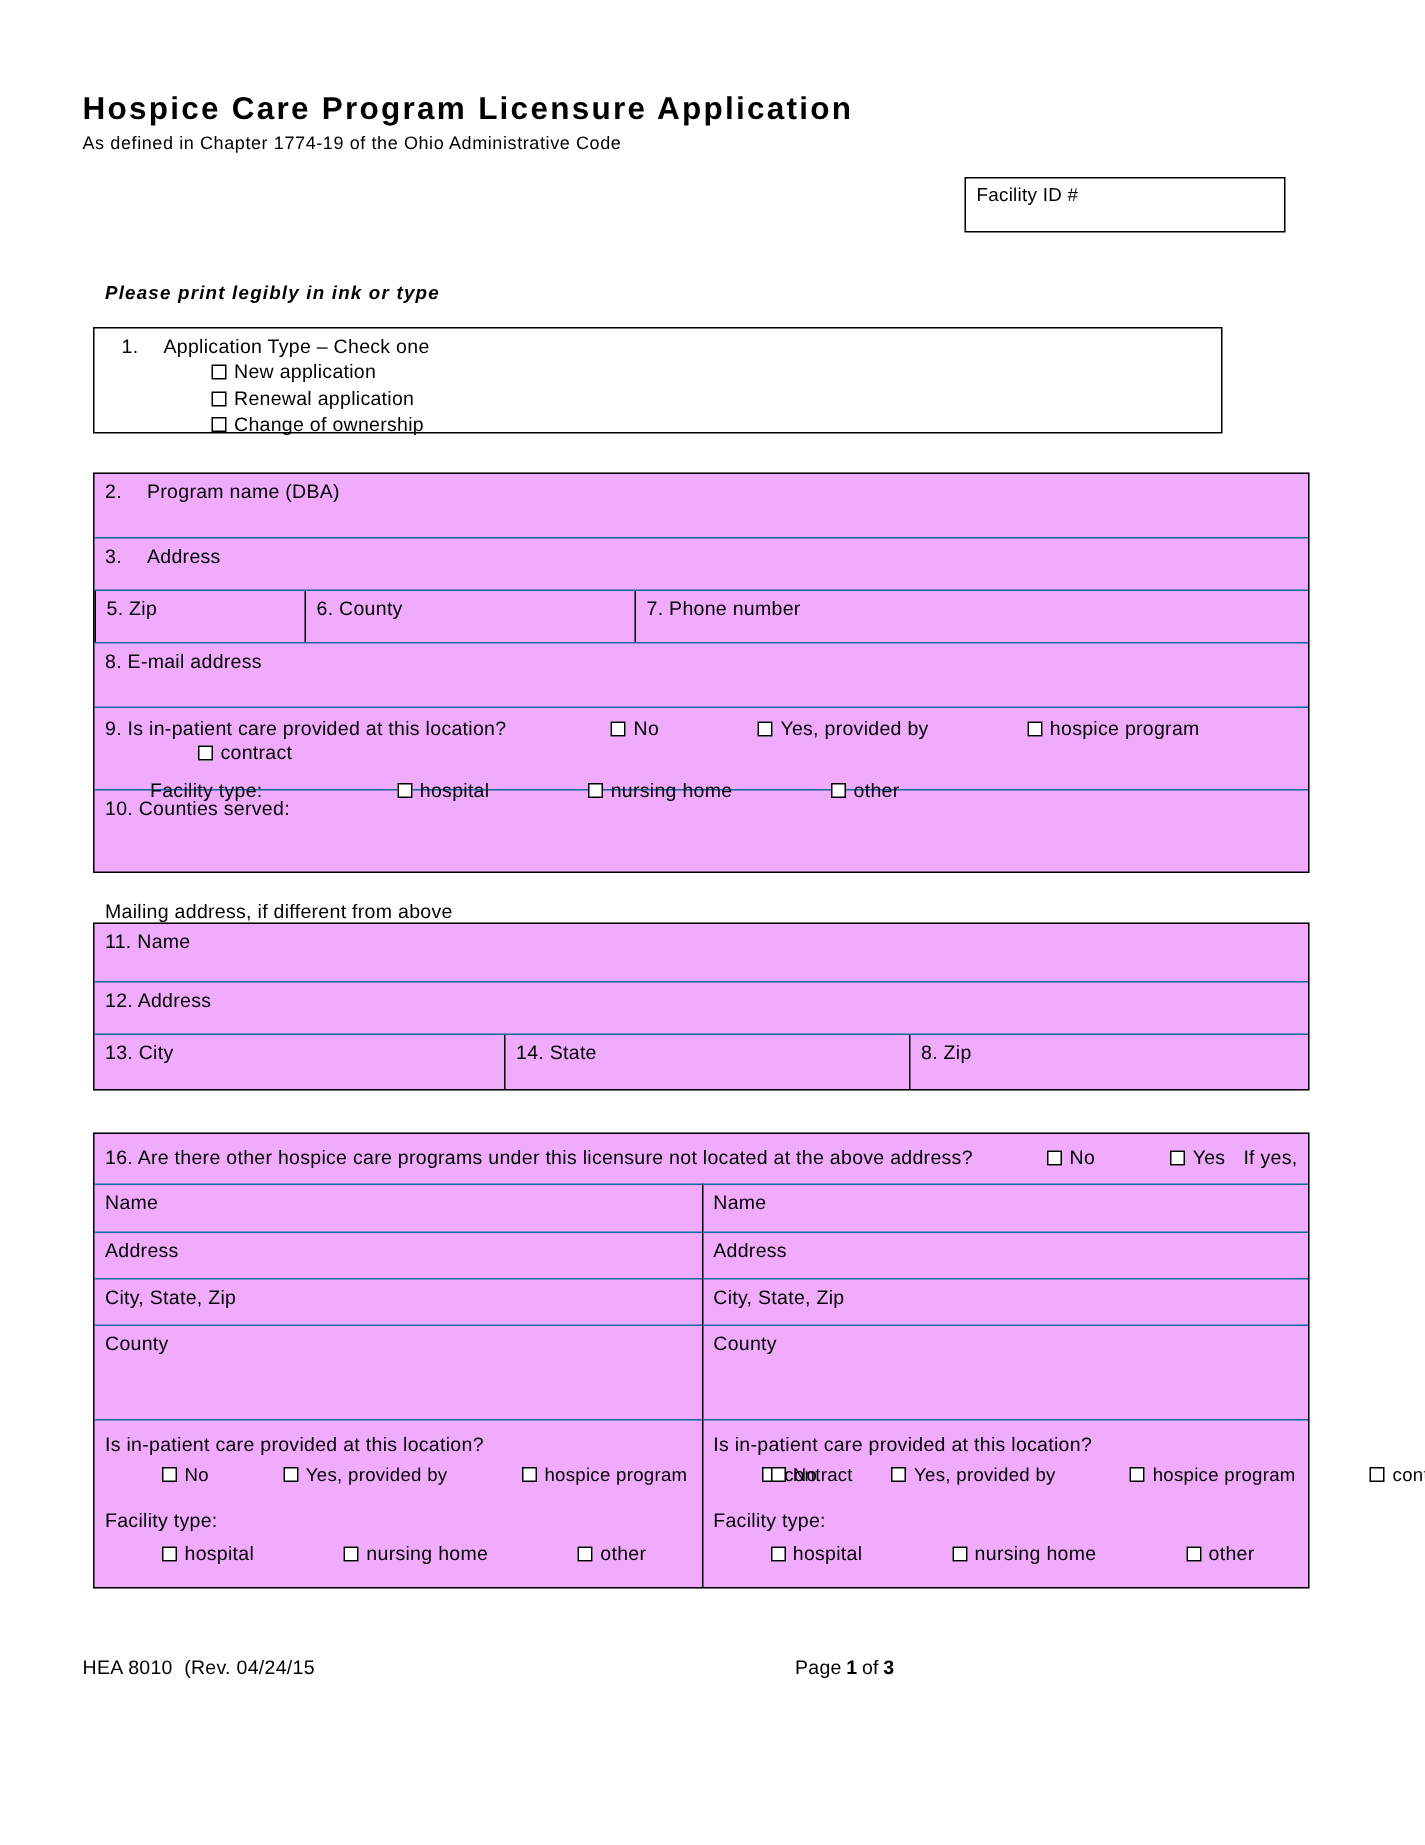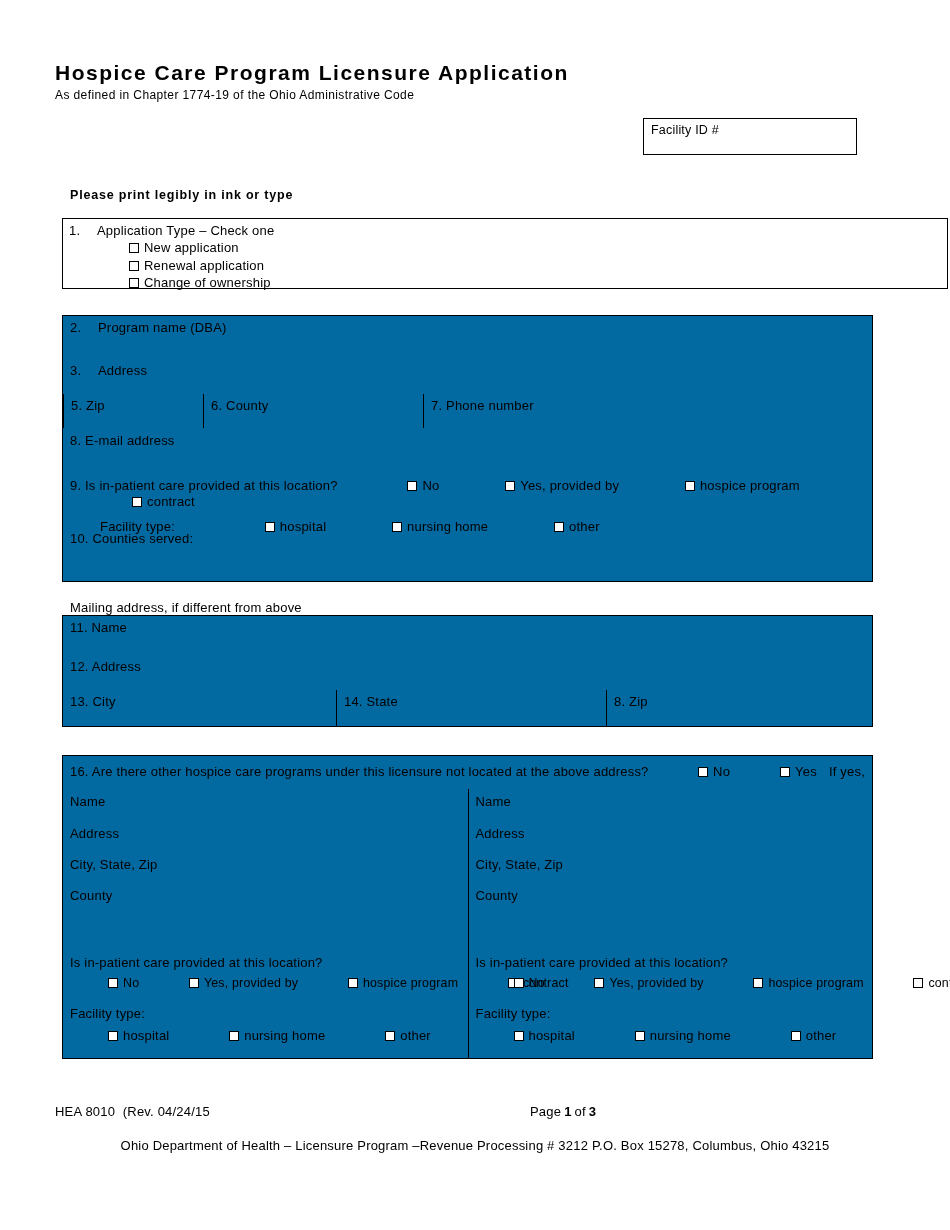--- a/index.html
+++ b/index.html
@@ -19,28 +19,28 @@
   .abs { position: absolute; }
 
   .title { left: 55px; top: 60px; font-size: 21px; font-weight: bold; letter-spacing: 1.5px; }
   .subtitle { left: 55px; top: 88px; font-size: 12px; letter-spacing: 0.4px; }
 
   .facility-box {
     left: 643px; top: 118px; width: 214px; height: 37px;
     border: 1.5px solid #000; padding: 4px 7px; font-size: 12.5px;
   }
 
-  .print-note { left: 70px; top: 188px; font-weight: bold; font-size: 12.5px; letter-spacing: 0.8px; }
+  .print-note { left: 70px; top: 188px; font-weight: bold; font-size: 12.5px; letter-spacing: 0.8px; font-style: italic; }
 
   .box { border: 1.5px solid #000; }
-  .section1 { left: 62px; top: 218px; width: 886px; height: 71px; padding: 4px 6px; }
+  .section1 { left: 62px; top: 218px; width: 753px; height: 71px; padding: 4px 18px; }
   .num { display: inline-block; width: 28px; }
   .option { margin-left: 60px; margin-top: 1px; }
 
-  .ftable { position: absolute; left: 62px; width: 811px; border: 1.5px solid #000; background: #0369a1; }
+  .ftable { position: absolute; left: 62px; width: 811px; border: 1.5px solid #000; background: #f0abfc; }
   .frow { border-top: 1px solid #0369a1; padding: 4px 7px; }
   .frow.first { border-top: none; }
   .cols { display: flex; padding: 0; }
   .cell { border-left: 1px solid #000; padding: 4px 7px; height: 100%; }
   .cell.firstc { border-left: none; }
 
   .t1 { top: 315px; }
   .t2 { top: 615px; }
   .t3 { top: 755px; }
 
@@ -225,15 +225,14 @@
         </div>
       </div>
 
     </div>
   </div>
 
   <div class="abs footer-left">HEA 8010  (Rev. 04/24/15</div>
   <div class="abs footer-page">
     <span>Page</span><span class="b">1</span><span>of</span><span class="b">3</span>
   </div>
-  <div class="abs org-line">Ohio Department of Health – Licensure Program –Revenue Processing # 3212 P.O. Box 15278, Columbus, Ohio 43215</div>
 
 </div>
 
 </body></html>

